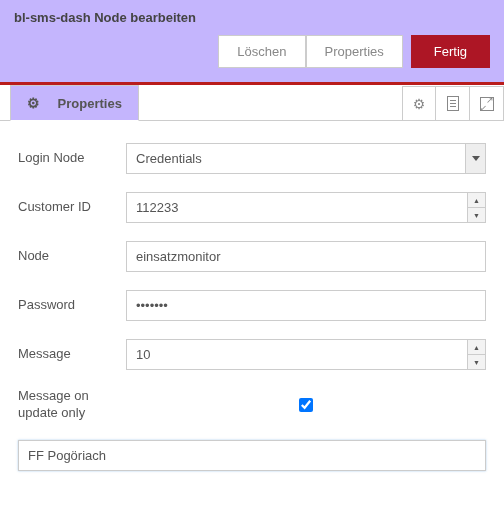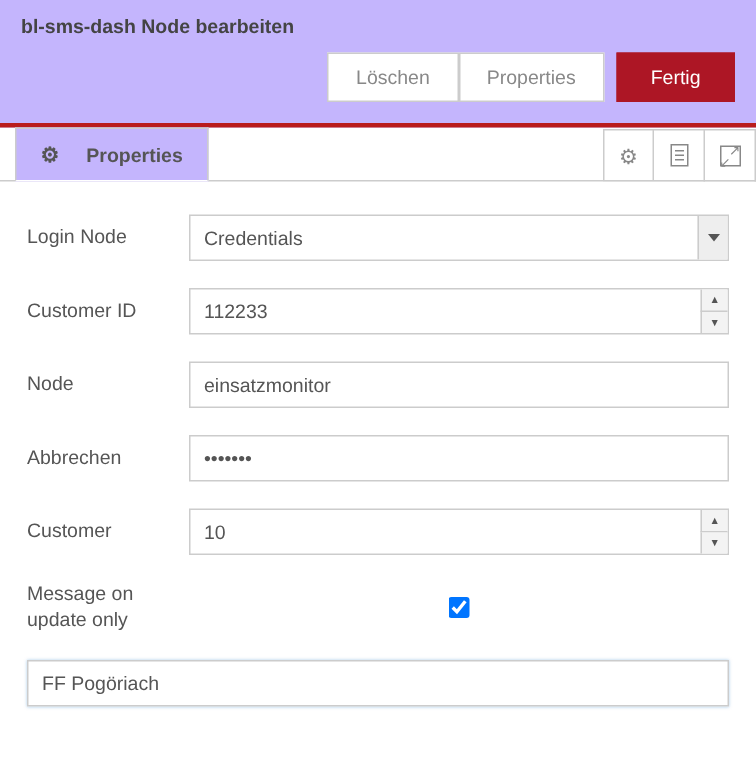--- a/index.html
+++ b/index.html
@@ -97,28 +97,28 @@
   </div>
 
   <div class="row">
     <div class="label">Node</div>
     <div class="field">
       <input type="text" value="einsatzmonitor" style="">
     </div>
   </div>
 
   <div class="row">
-    <div class="label">Abbrechen</div>
+    <div class="label">Password</div>
     <div class="field">
       <input type="text" value="•••••••" style="">
     </div>
   </div>
 
   <div class="row">
-    <div class="label">Customer</div>
+    <div class="label">Message</div>
     <div class="field numbox-wrap">
       <input type="text" class="numbox" value="10" style="">
       <div class="spinner">
         <div>▲</div>
         <div>▼</div>
       </div>
     </div>
   </div>
 
   <div class="row">

